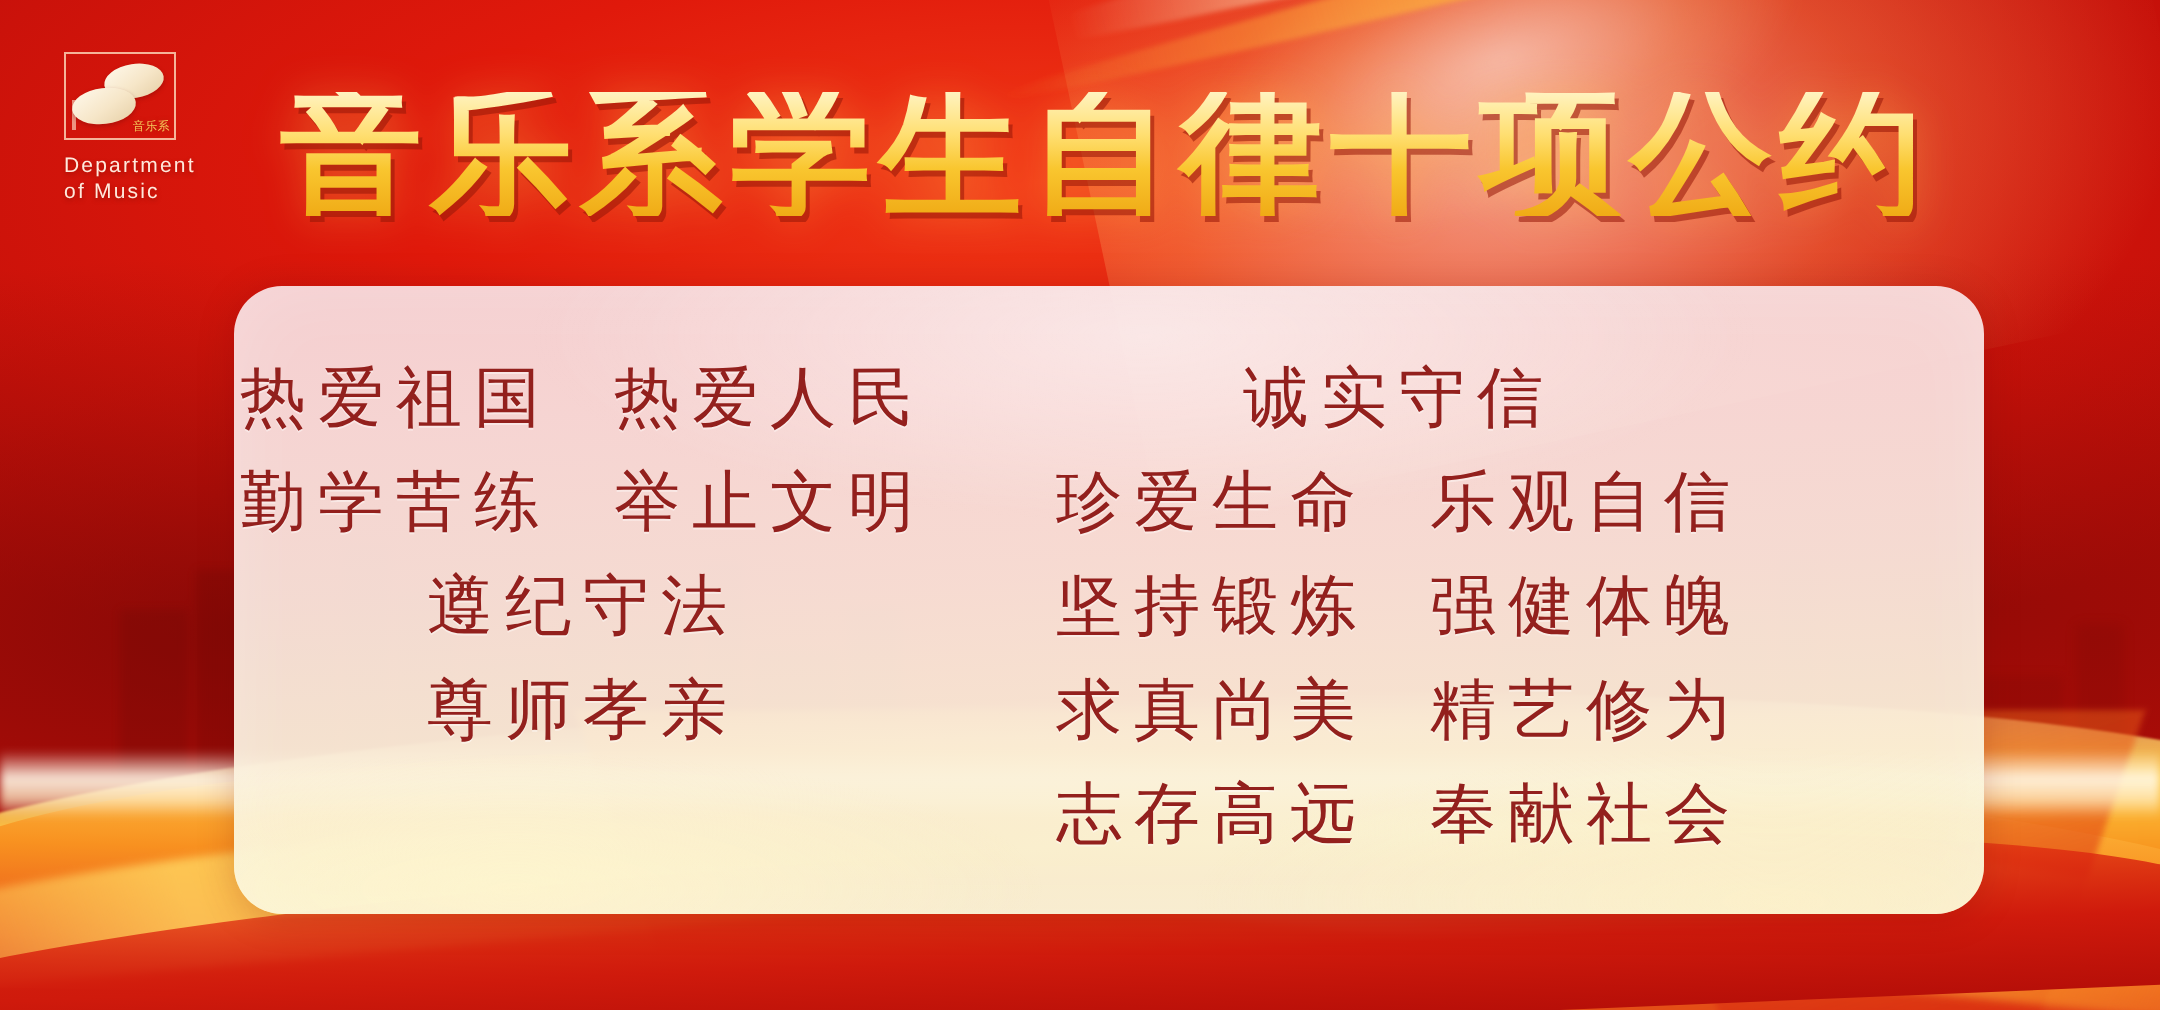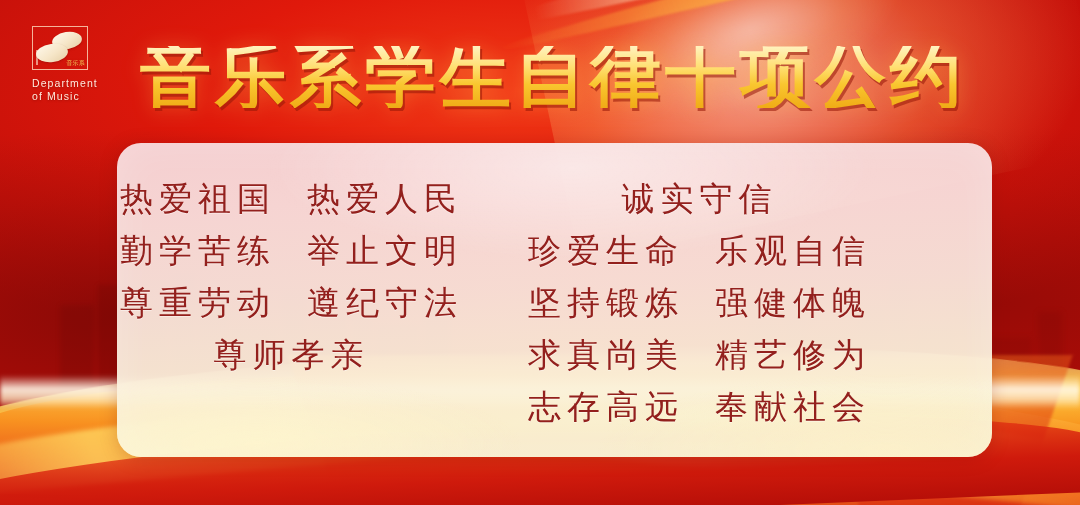--- a/index.html
+++ b/index.html
@@ -365,21 +365,20 @@
       <div class="pledge-col">
         <div class="pledge-row">
           <span class="phrase">热爱祖国</span>
           <span class="phrase">热爱人民</span>
         </div>
         <div class="pledge-row">
           <span class="phrase">勤学苦练</span>
           <span class="phrase">举止文明</span>
         </div>
         <div class="pledge-row">
-          <span class="phrase">尊重劳动</span>
           <span class="phrase">遵纪守法</span>
         </div>
         <div class="pledge-row">
           <span class="phrase">尊师孝亲</span>
         </div>
       </div>
 
       <div class="pledge-col">
         <div class="pledge-row">
           <span class="phrase">诚实守信</span>

